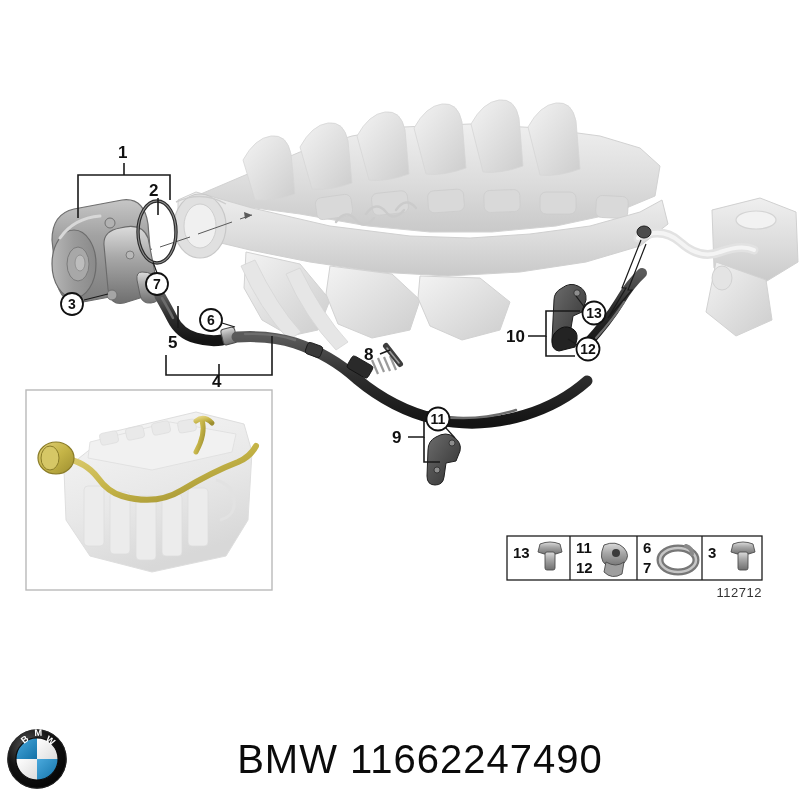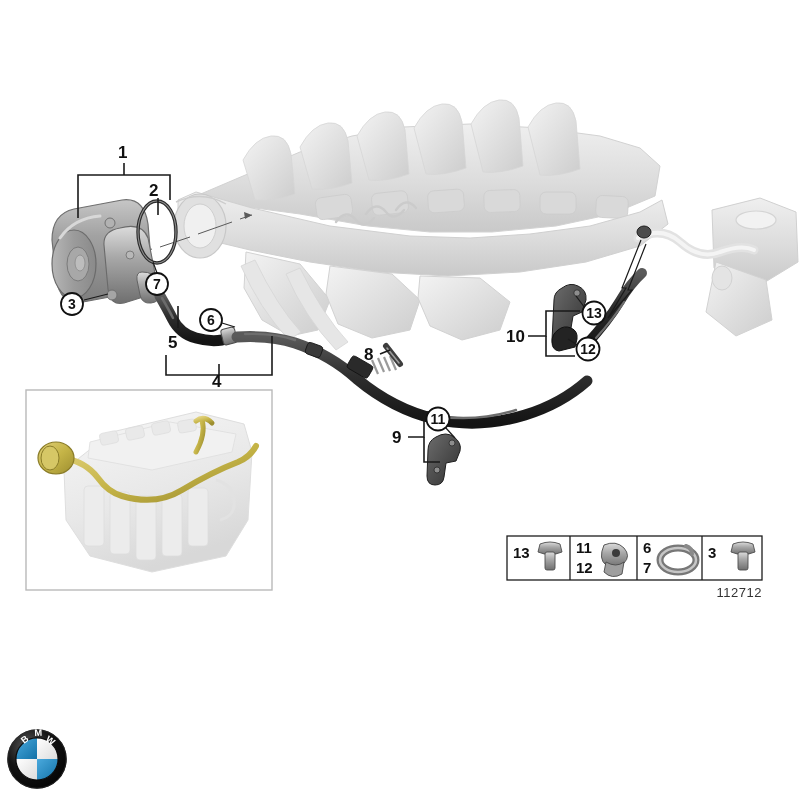--- a/index.html
+++ b/index.html
@@ -459,15 +459,16 @@
       <path d="M50 16 A34 34 0 0 1 84 50 L50 50 Z" fill="url(#whiteGrad)"></path>
       <path d="M50 16 A34 34 0 0 0 16 50 L50 50 Z" fill="url(#blueGrad)"></path>
       <path d="M50 84 A34 34 0 0 1 16 50 L50 50 Z" fill="url(#whiteGrad)"></path>
       <path d="M50 84 A34 34 0 0 0 84 50 L50 50 Z" fill="url(#blueGrad)"></path>
       <circle cx="50" cy="50" r="34" fill="none" stroke="#0a0a0a" stroke-width="2"></circle>
       <circle cx="50" cy="50" r="47" fill="none" stroke="#2c2c2c" stroke-width="1.2"></circle>
       <text x="29" y="26" fill="#ffffff" font-size="15" font-weight="bold" transform="rotate(-38 29 26)" font-family="Liberation Sans, sans-serif">B</text>
       <text x="46" y="13" fill="#ffffff" font-size="15" font-weight="bold" transform="rotate(-2 46 13)" font-family="Liberation Sans, sans-serif">M</text>
       <text x="63" y="20" fill="#ffffff" font-size="15" font-weight="bold" transform="rotate(36 63 20)" font-family="Liberation Sans, sans-serif">W</text>
     </svg>
+    <div class="footer-title">BMW 11662247490</div>
   </div>
 
 </div>
 
 </body></html>

